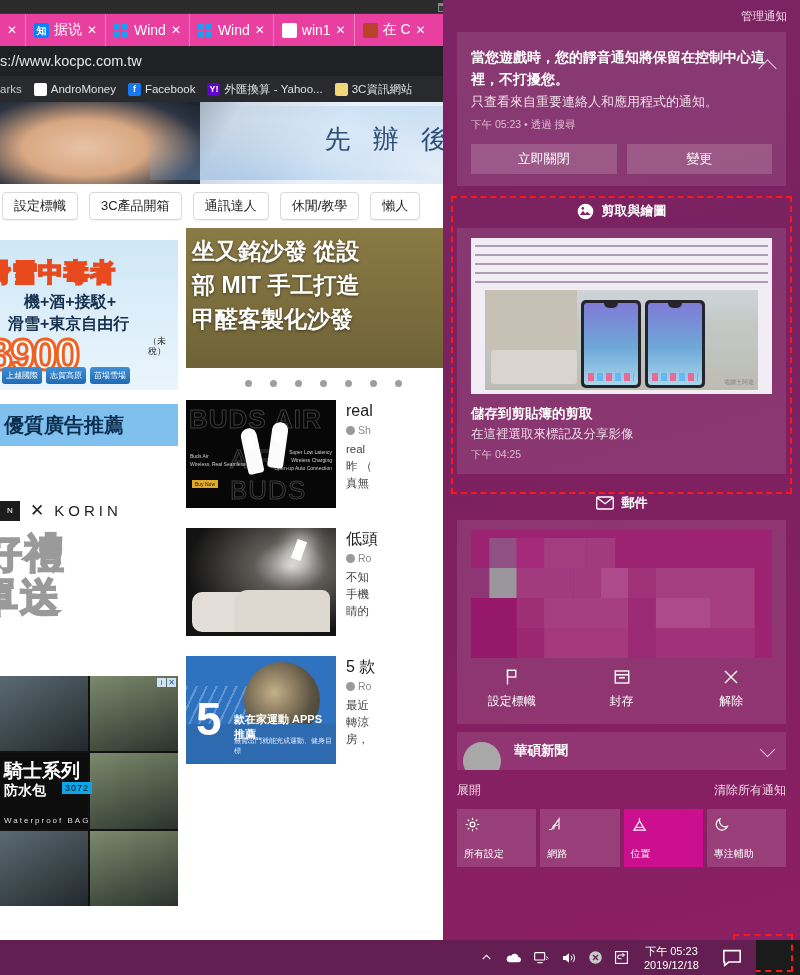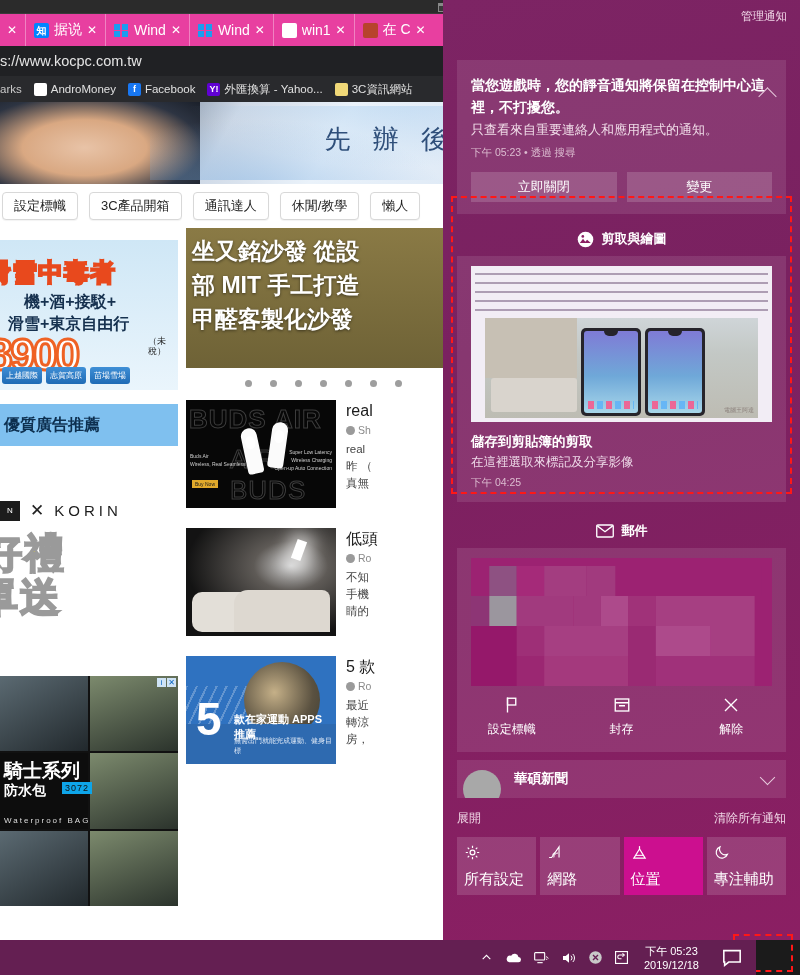--- a/index.html
+++ b/index.html
@@ -126,21 +126,21 @@
   .ad-snow .price { position: absolute; left: -12px; top: 90px; font-size: 44px; font-weight: bold;
                     color: #fff; -webkit-text-stroke: 3px #ef6224; letter-spacing: -2px; }
   .ad-snow .tax { position: absolute; left: 148px; top: 96px; font-size: 9px; color: #222; line-height: 10px; }
   .ad-snow .chips { position: absolute; left: 2px; bottom: 6px; display: flex; gap: 4px; }
   .ad-snow .chip { background: linear-gradient(#3f8fd6,#1f6bb5); color: #fff; font-size: 8px;
                    padding: 3px 4px; border-radius: 3px; white-space: nowrap; }
   .ad-banner {
     position: absolute; left: 0; top: 176px; width: 178px; height: 42px;
     background: #7fc0ef; display: flex; align-items: center; padding-left: 4px;
   }
-  .ad-banner span { font-size: 16px; font-weight: bold; color: #0d2f4f; }
+  .ad-banner span { font-size: 20px; font-weight: bold; color: #0d2f4f; }
   .ad-korin {
     position: absolute; left: 0; top: 250px; width: 178px; height: 150px; background: #fff;
   }
   .ad-korin .logos { position: absolute; left: 0; top: 22px; display: flex; align-items: center; gap: 10px; }
   .ad-korin .blk { width: 20px; height: 20px; background: #1c1c1c; color: #fff; font-size: 8px;
                    display: flex; align-items: center; justify-content: center; }
   .ad-korin .xx { font-size: 17px; color: #222; }
   .ad-korin .korin { font-size: 15px; letter-spacing: 4px; color: #1c1c1c; }
   .ad-korin .gift1 { position: absolute; left: -18px; top: 48px; font-size: 40px; font-weight: bold;
                      color: #ffe600; -webkit-text-stroke: 2px #9a9a9a; letter-spacing: 2px; white-space: nowrap; }
@@ -213,21 +213,21 @@
   
   .actioncenter {
     position: absolute; right: 0; top: 0; width: 357px; height: 940px;
     background: linear-gradient(165deg,#7d2464 0%,#7a2160 35%,#8b1f63 100%);
     color: #fff;
   }
   .manage-row { height: 32px; display: flex; align-items: center; justify-content: flex-end; padding-right: 13px; }
   .manage-row span { font-size: 11.5px; color: #f3d9ea; }
 
   .card { background: rgba(255,255,255,.10); margin: 0 14px 8px 14px; position: relative; }
-  .sugg { padding: 14px 14px 12px 14px; margin-top: 28px; }
+  .sugg { padding: 14px 14px 12px 14px; }
   .sugg .s-bold { font-size: 14px; font-weight: bold; line-height: 22px; color: #fff; }
   .sugg .s-sub { font-size: 13px; line-height: 21px; color: #f0dce8; margin-top: 1px; }
   .sugg .s-time { font-size: 10.5px; color: #dcbcd0; margin-top: 6px; }
   .sugg .chev {
     position: absolute; right: 12px; top: 30px; width: 13px; height: 13px;
     border-left: 1.6px solid #e7cadd; border-top: 1.6px solid #e7cadd; transform: rotate(45deg);
   }
   .btnrow { display: flex; gap: 10px; padding: 0 14px 12px 14px; }
   .acbtn {
     flex: 1 1 0; height: 30px; background: rgba(255,255,255,.16);
@@ -284,21 +284,21 @@
   .asus .chev2 { position: absolute; right: 13px; top: 12px; width: 11px; height: 11px;
     border-right: 1.6px solid #e7cadd; border-bottom: 1.6px solid #e7cadd; transform: rotate(45deg); }
 
   .footrow { display: flex; align-items: center; justify-content: space-between; padding: 12px 14px 10px 14px; }
   .footrow span { font-size: 12px; color: #f0d7e6; }
 
   .tiles { display: flex; gap: 4px; padding: 0 14px; }
   .tile { flex: 1 1 0; height: 58px; background: rgba(255,255,255,.14); padding: 7px 6px 6px 7px;
           display: flex; flex-direction: column; justify-content: space-between; }
   .tile.on { background: #cc0f8f; }
-  .tile .tlabel2 { font-size: 15px; color: #fff; }
+  .tile .tlabel2 { font-size: 10px; color: #fff; }
 
   
   .taskbar {
     position: absolute; left: 0; bottom: 0; width: 756px; height: 35px;
     background: #641f52; display: flex; align-items: center; justify-content: flex-end;
     padding-right: 6px; gap: 11px;
   }
   .tbicon { color: #fff; display: flex; align-items: center; justify-content: center; }
   .clock { color: #fff; font-size: 11px; line-height: 14px; text-align: center; padding: 0 4px; }
   .taskbar-left { position: absolute; left: 0; bottom: 0; width: 443px; height: 35px; background: #641f52; }

